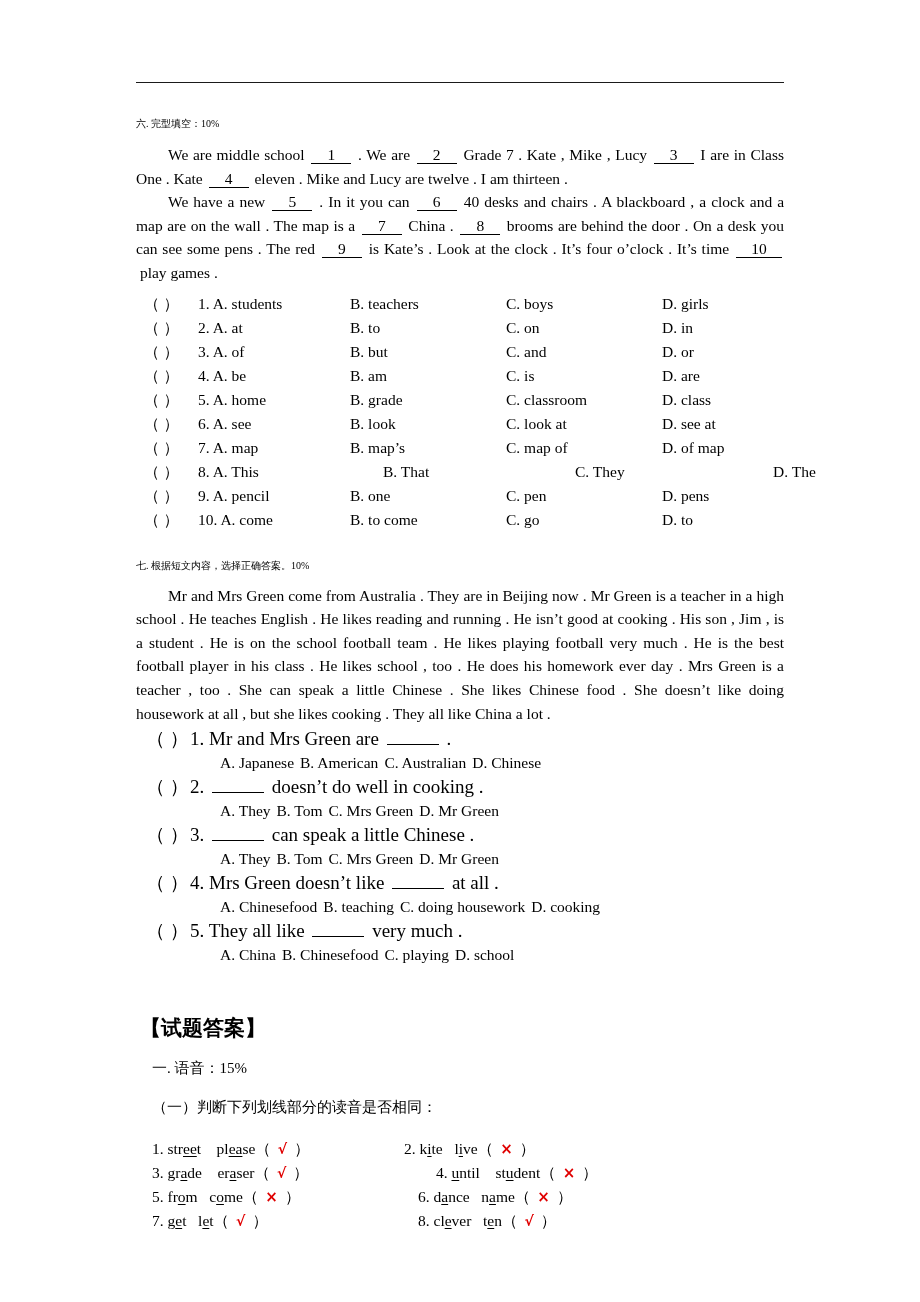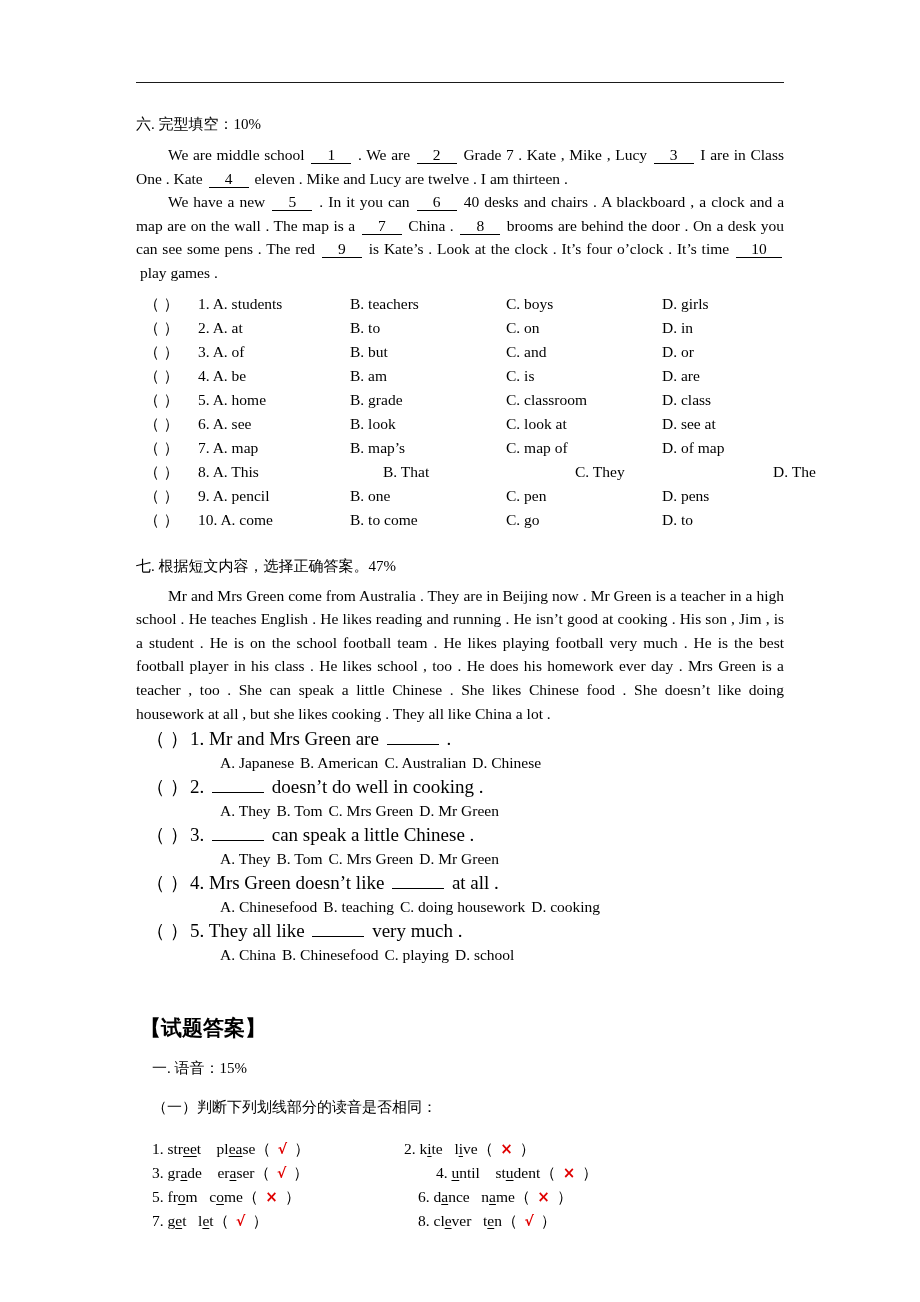--- a/index.html
+++ b/index.html
@@ -32,21 +32,21 @@
     position: absolute;
     left: 136px;
     top: 82px;
     width: 648px;
     height: 0;
     border-top: 1.6px solid #1a1a1a;
   }
 
   
   .sec-head {
-    font-size: 15px;
+    font-size: 10px;
     line-height: 24px;
     margin: 0;
     white-space: nowrap;
   }
   .para {
     font-size: 15.5px;
     line-height: 23.6px;
     margin: 0;
     text-align: justify;
     text-justify: inter-word;
@@ -237,21 +237,21 @@
         <span class="paren">（      ）</span>
         <span class="oc first"><span>10.</span> <span>A. come</span></span>
         <span class="oc">B. to come</span>
         <span class="oc">C. go</span>
         <span class="oc">D. to</span>
       </div>
     </div>
 
     <div style="height:22px"></div>
 
-    <div class="sec-head">七. 根据短文内容，选择正确答案。47%</div>
+    <div class="sec-head">七. 根据短文内容，选择正确答案。10%</div>
 
     <div style="height:6px"></div>
 
     <div class="para"><span class="indent"></span><span>Mr and Mrs Green come from Australia . They are in Beijing now . Mr Green is a teacher in a high school . He teaches English . He likes reading and running . He isn’t good at cooking . His son , Jim , is a student . He is on the school football team . He likes playing football very much . He is the best football player in his class . He likes school , too . He does his homework ever day . Mrs Green is a teacher , too . She can speak a little Chinese . She likes Chinese food . She doesn’t like doing housework at all , but she likes cooking . They all like China a lot .</span></div>
 
     <div style="height:2px"></div>
 
     <div>
 
       <div>

